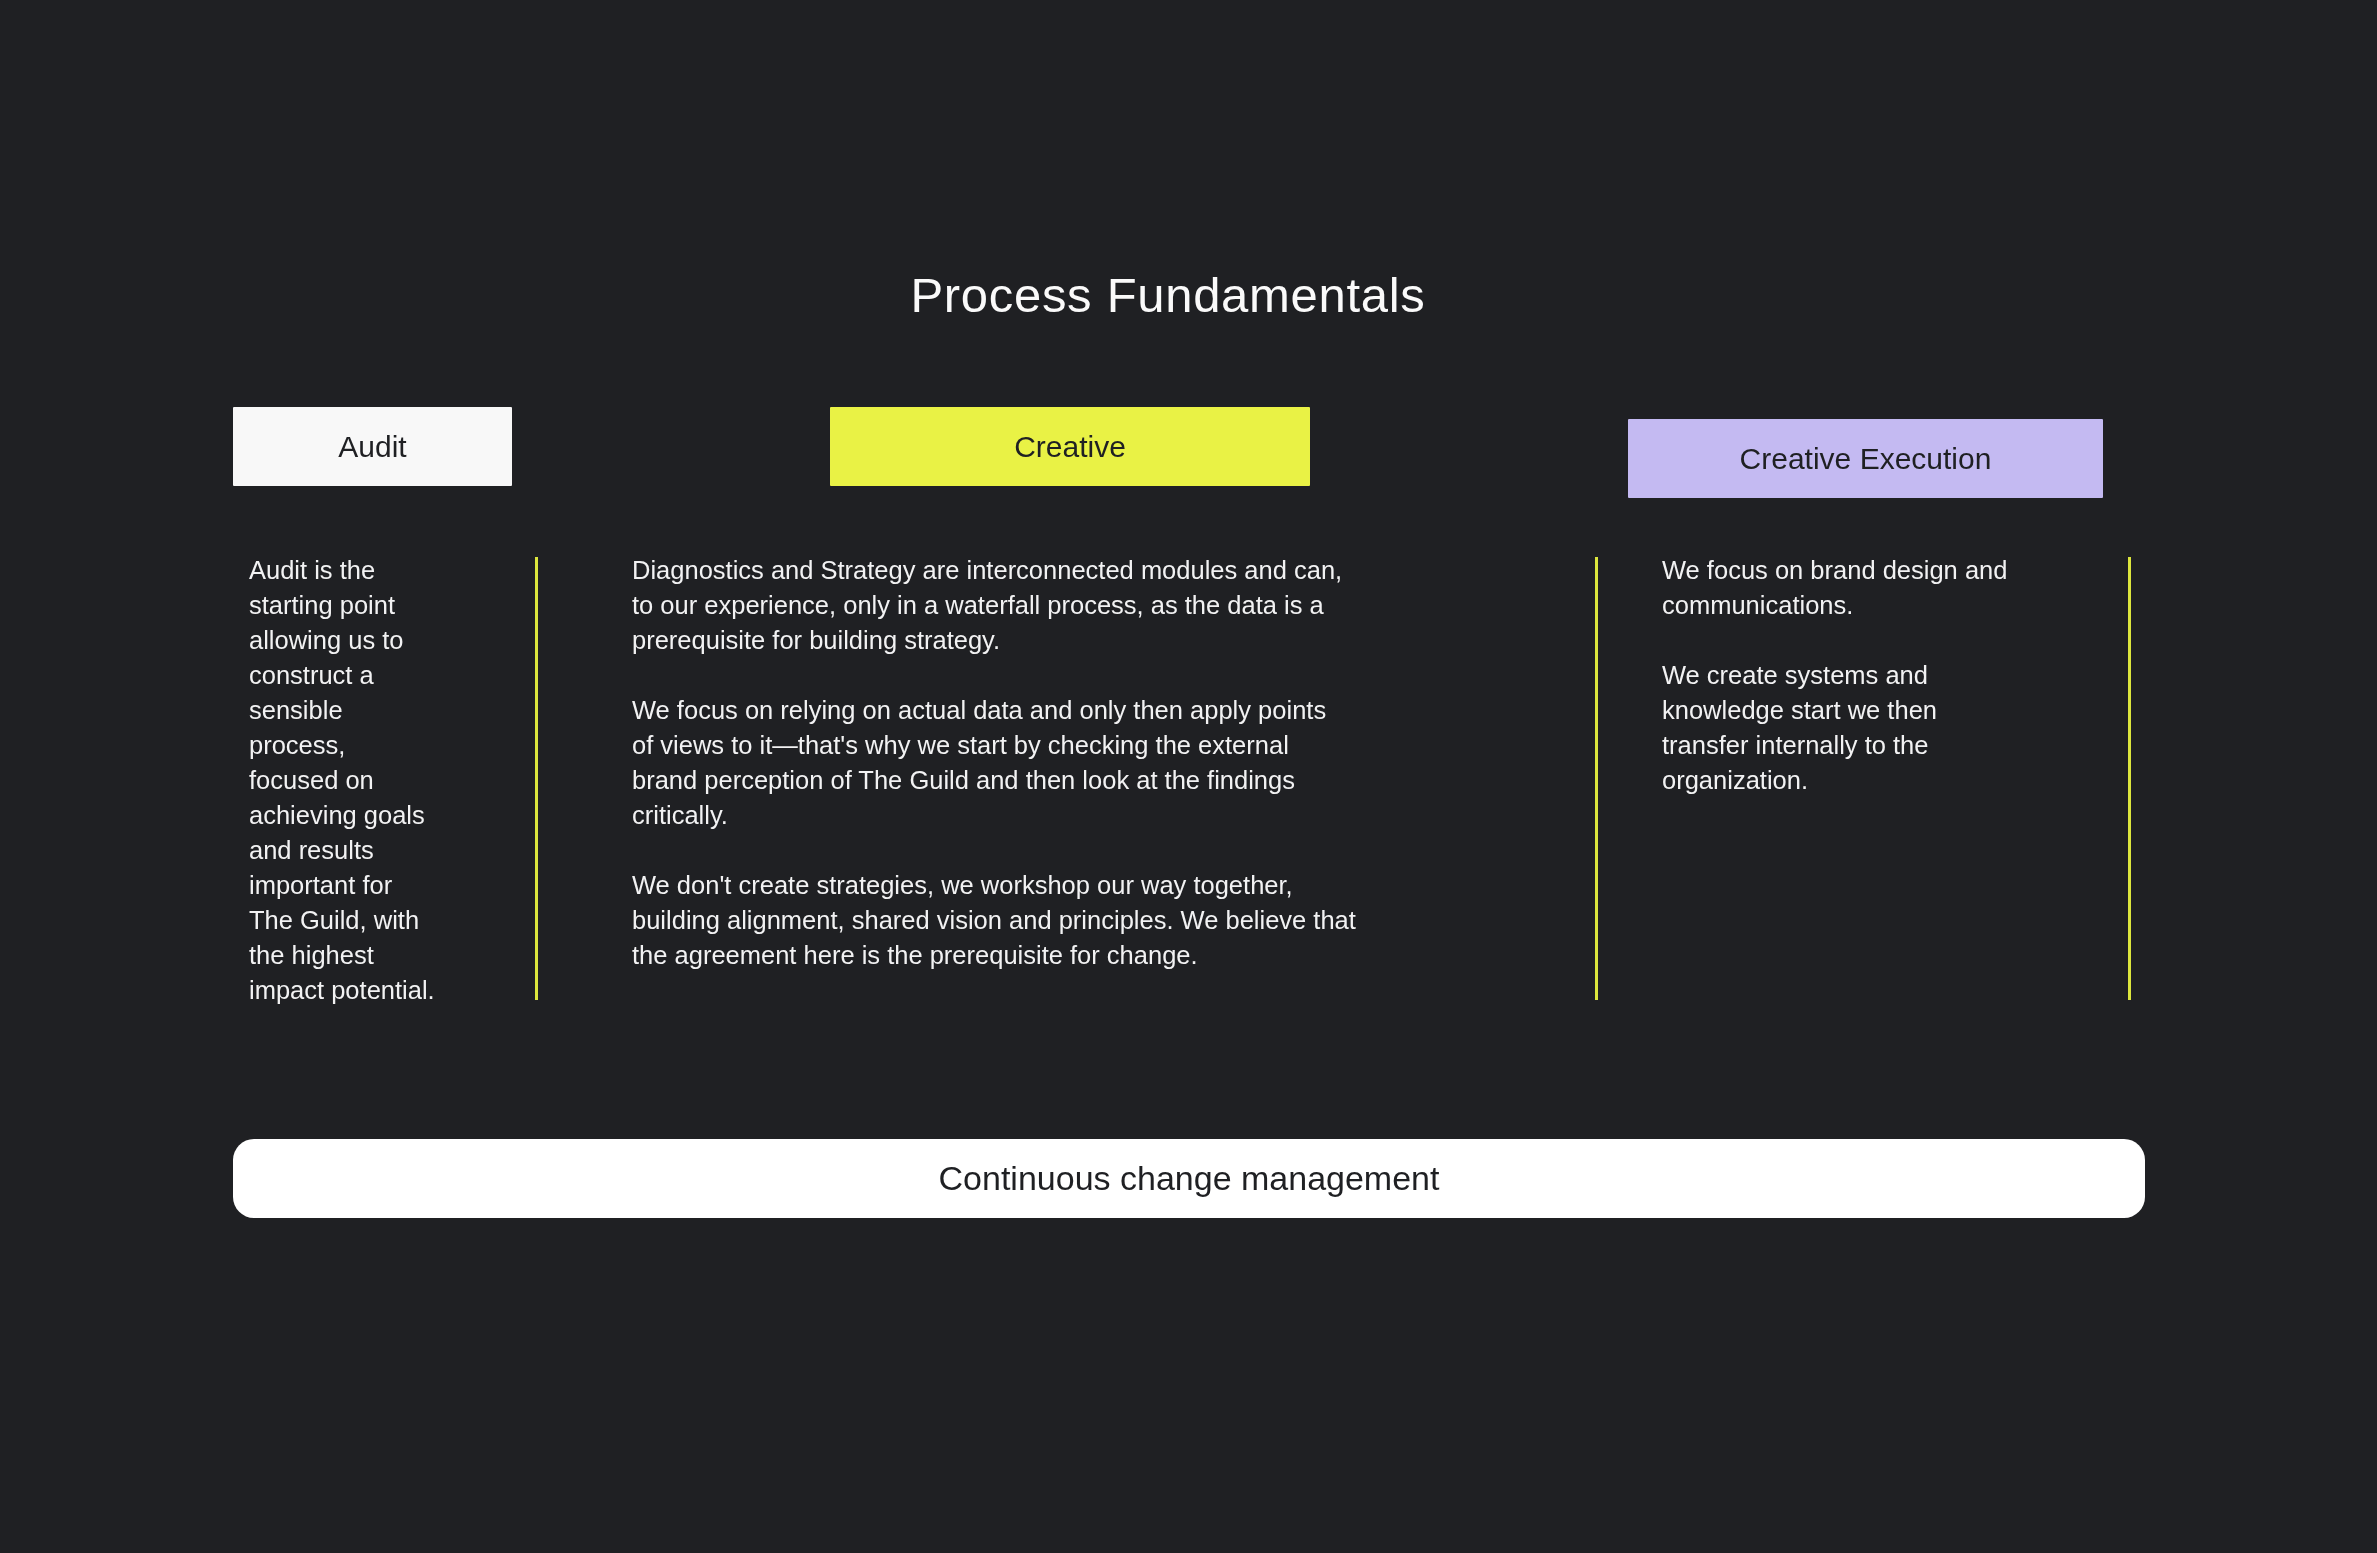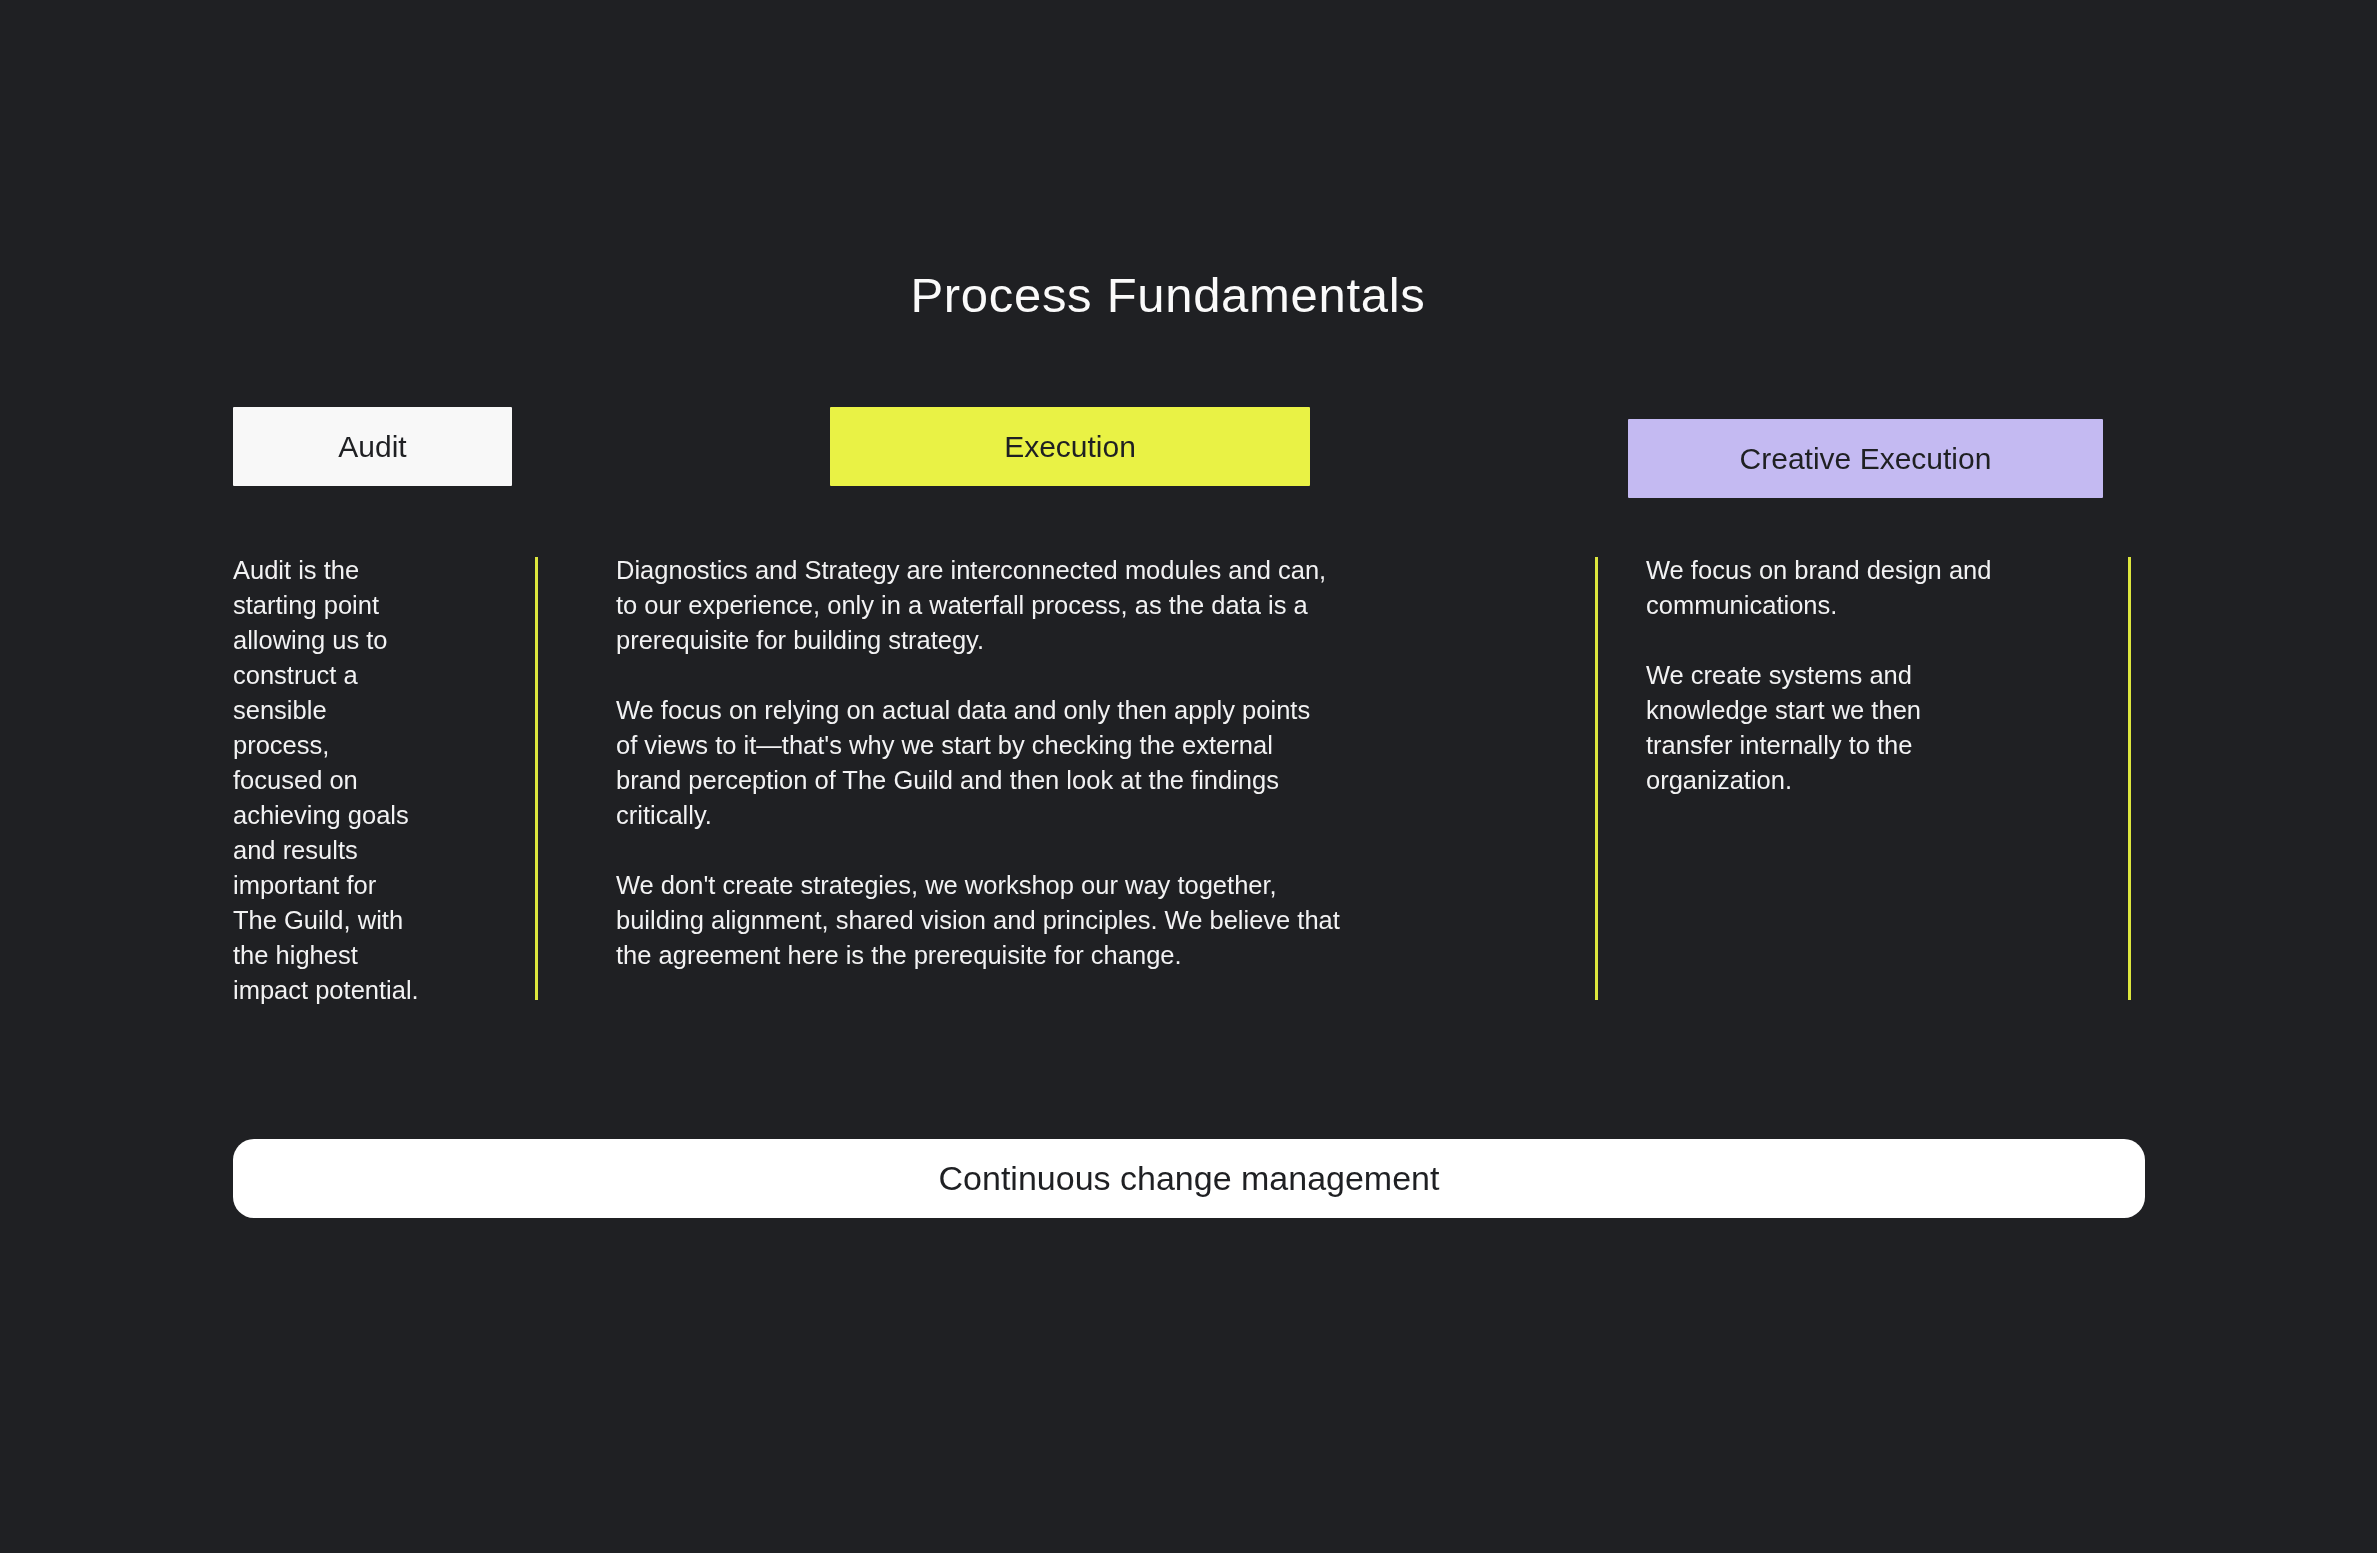--- a/index.html
+++ b/index.html
@@ -50,20 +50,21 @@
   .pill-diag     { width: 476px; background: #7abc80; }
   .pill-strategy { width: 480px; background: #e9f245; }
   .pill-creative { width: 475px; background: #c4baf2; margin-top: 12px; }
 
   .col {
     position: absolute;
     top: 553px;
     color: #f2f2f3;
     font-size: 25.5px;
     line-height: 35px;
+    margin-left: 16px;
   }
   .col p {
     margin: 0;
     white-space: pre-line;
   }
   .col p + p {
     margin-top: 35px;
   }
   .col-1 { left: 233px;  width: 277px;  }
   .col-2 { left: 616px;  width: 929px; }
@@ -99,21 +100,21 @@
 </style>
 </head>
 <body>
 
 <div class="slide">
 
   <h1 class="title">Process Fundamentals</h1>
 
   <div class="pills">
     <div class="pill pill-audit">Audit</div>
-    <div class="pill pill-strategy">Execution</div>
+    <div class="pill pill-strategy">Creative</div>
     <div class="pill pill-creative">Creative Execution</div>
   </div>
 
   <div class="col col-1">
     <p>Audit is the
 starting point
 allowing us to
 construct a
 sensible
 process,

